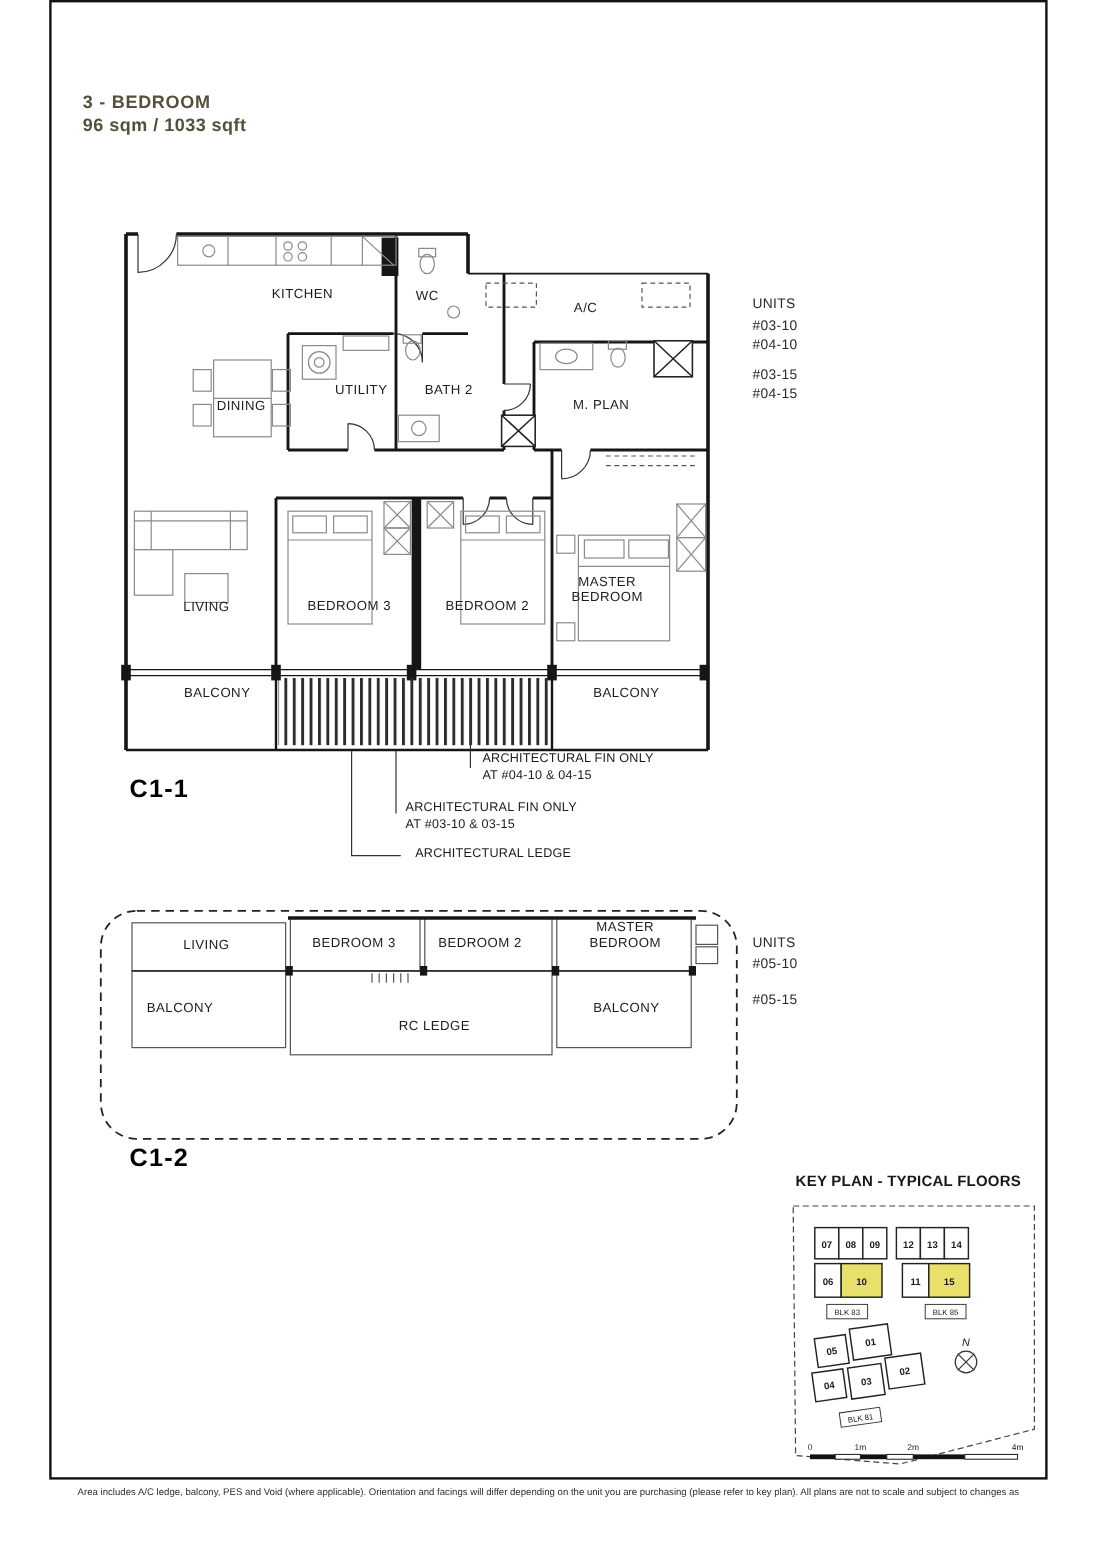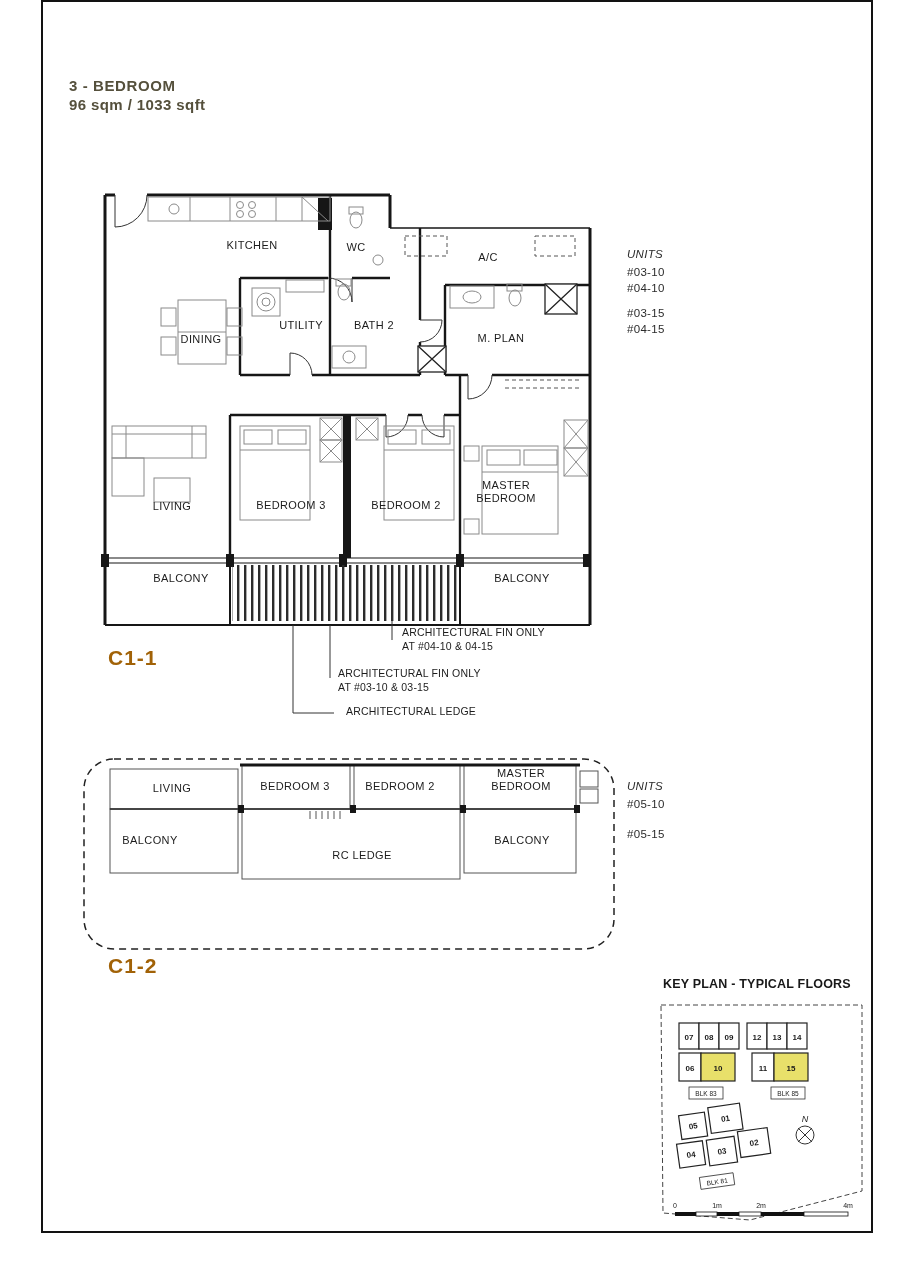--- a/index.html
+++ b/index.html
@@ -16,24 +16,24 @@
                letter-spacing:0.4px; color:#55503C; }
   svg.plan { position:absolute; }
   .plan1-svg { left:90px; top:180px; }
   .plan2-svg { left:80px; top:755px; }
   .keyplan-svg { left:655px; top:995px; }
   .room-label { position:absolute; transform:translate(-50%,-50%); font-size:11px;
                 color:#1c1c1c; letter-spacing:0.4px; white-space:nowrap; text-align:center; }
   .room-label.wrap { white-space:normal; width:80px; line-height:13px; }
   .units { position:absolute; font-size:11.5px; color:#2b2b2b; line-height:16px;
            letter-spacing:0.3px; }
-  .units .hd { margin-bottom:2px;font-style:italic; }
+  .units .hd { margin-bottom:2px; }
   .units .gap { margin-top:9px; }
   .units.units2 .gap { margin-top:14px; }
-  .plan-name { position:absolute; font-size:21px; font-weight:bold; color:#a16207;
+  .plan-name { position:absolute; font-size:21px; font-weight:bold; color:#000000;
                letter-spacing:1px; }
   .anno { position:absolute; font-size:10.5px; color:#1c1c1c; line-height:13.5px;
           letter-spacing:0.2px; white-space:nowrap; }
   .kp-title { position:absolute; left:663px; top:977px; font-size:12.5px; font-weight:bold;
               color:#181818; letter-spacing:0.2px; }
   .footer { position:absolute; left:22px; top:1239px; width:870px; text-align:center;
             font-size:8px; color:#2e2e2e; line-height:9.5px; }
   svg text { font-family:"Liberation Sans", sans-serif; fill:#1a1a1a; }
   svg text.num { font-size:8px; font-weight:bold; text-anchor:middle; }
   svg text.blk { font-size:6.5px; text-anchor:middle; }
@@ -319,15 +319,16 @@
       <rect x="106" y="217" width="43" height="4" fill="#111"></rect>
       <rect x="149" y="217" width="44" height="4" fill="#fff" stroke="#111" stroke-width="0.8"></rect>
       <text class="scale" x="20" y="213">0</text>
       <text class="scale" x="62" y="213">1m</text>
       <text class="scale" x="106" y="213">2m</text>
       <text class="scale" x="193" y="213">4m</text>
     </g>
   </svg>
 
   <div class="footer">
+    <div>Area includes A/C ledge, balcony, PES and Void (where applicable). Orientation and facings will differ depending on the unit you are purchasing (please refer to key plan). All plans are not to scale and subject to changes as</div>
   </div>
 
 </div>
 
 </body></html>

